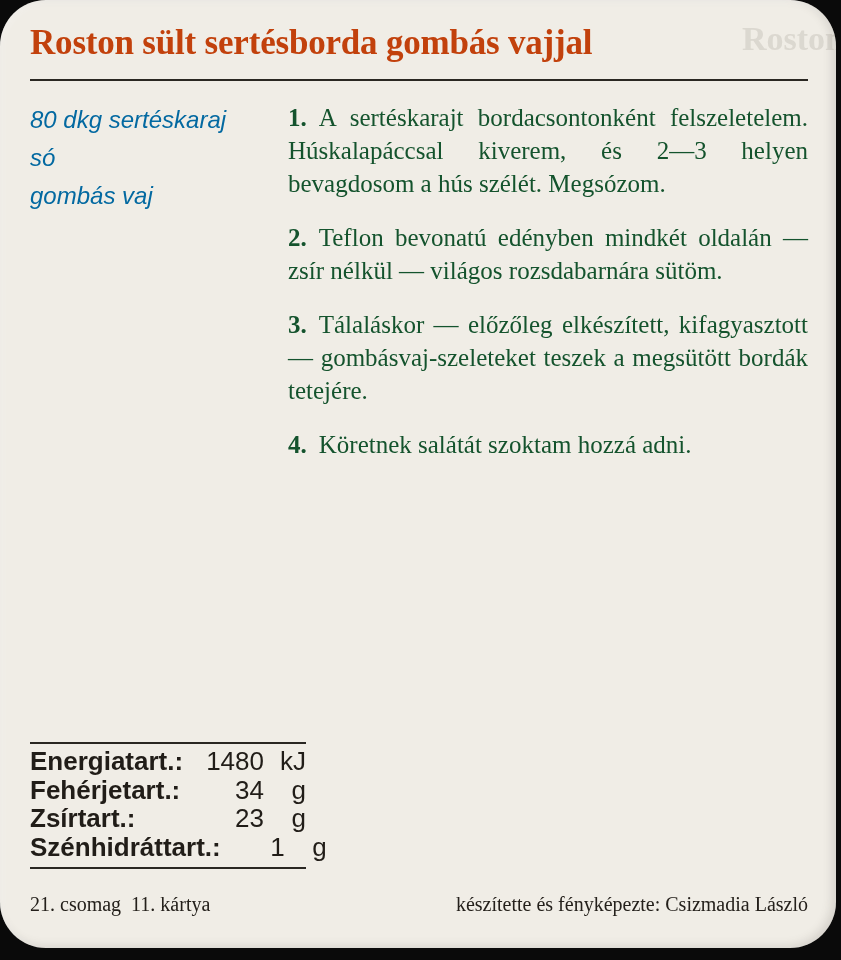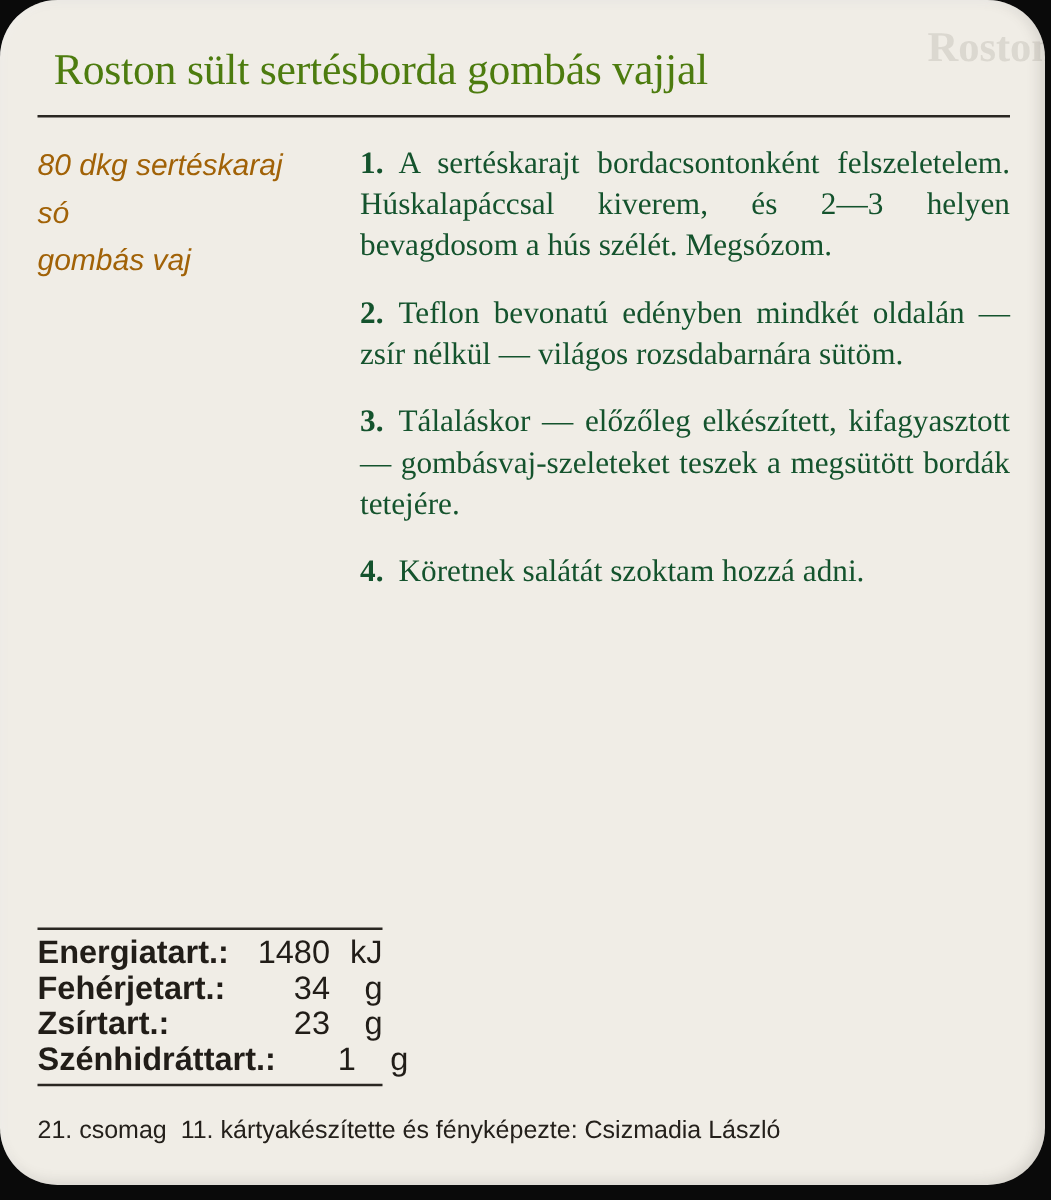--- a/index.html
+++ b/index.html
@@ -34,46 +34,46 @@
     top: 20px;
     right: -8px;
     font-family: "Liberation Serif", serif;
     font-weight: bold;
     font-size: 34px;
     color: rgba(110,104,92,0.16);
     pointer-events: none;
     white-space: nowrap;
   }
   .title {
-    margin: 13px;
+    margin: 0;
     padding-top: 24px;
     font-family: "Liberation Serif", serif;
-    font-weight: normal;
+    font-weight: bold;
     font-size: 35px;
     letter-spacing: -0.2px;
-    color: #4d7c0f;
+    color: #c2410c;
     line-height: 1.1;
   }
   .title-rule {
     margin-top: 16px;
     height: 2px;
     background: #2a2722;
     border: none;
   }
   .content {
     display: flex;
     margin-top: 20px;
   }
   .ingredients {
     width: 258px;
     flex: 0 0 258px;
     font-family: "Liberation Sans", sans-serif;
     font-style: italic;
     font-size: 24px;
-    color: #a16207;
+    color: #0369a1;
     line-height: 38px;
   }
   .ingredient { white-space: nowrap; }
   .steps {
     flex: 1;
     font-family: "Liberation Serif", serif;
     font-size: 25px;
     color: #14532d;
     line-height: 33px;
     text-align: justify;
@@ -114,23 +114,23 @@
     min-width: 64px;
     text-align: right;
   }
   .nutri-unit {
     min-width: 30px;
     text-align: right;
     padding-left: 12px;
   }
   .footer {
     display: flex;
-    justify-content: flex-start;
+    justify-content: space-between;
     align-items: baseline;
-    font-family: Liberation Sans, sans-serif;
+    font-family: Liberation Serif, serif;
     font-size: 20px;
     color: #24201b;
   }
   .footer-left { white-space: pre-wrap; }
   .footer-right { white-space: pre-wrap; }
 </style>
 </head>
 <body>
 
 <div class="stage">

